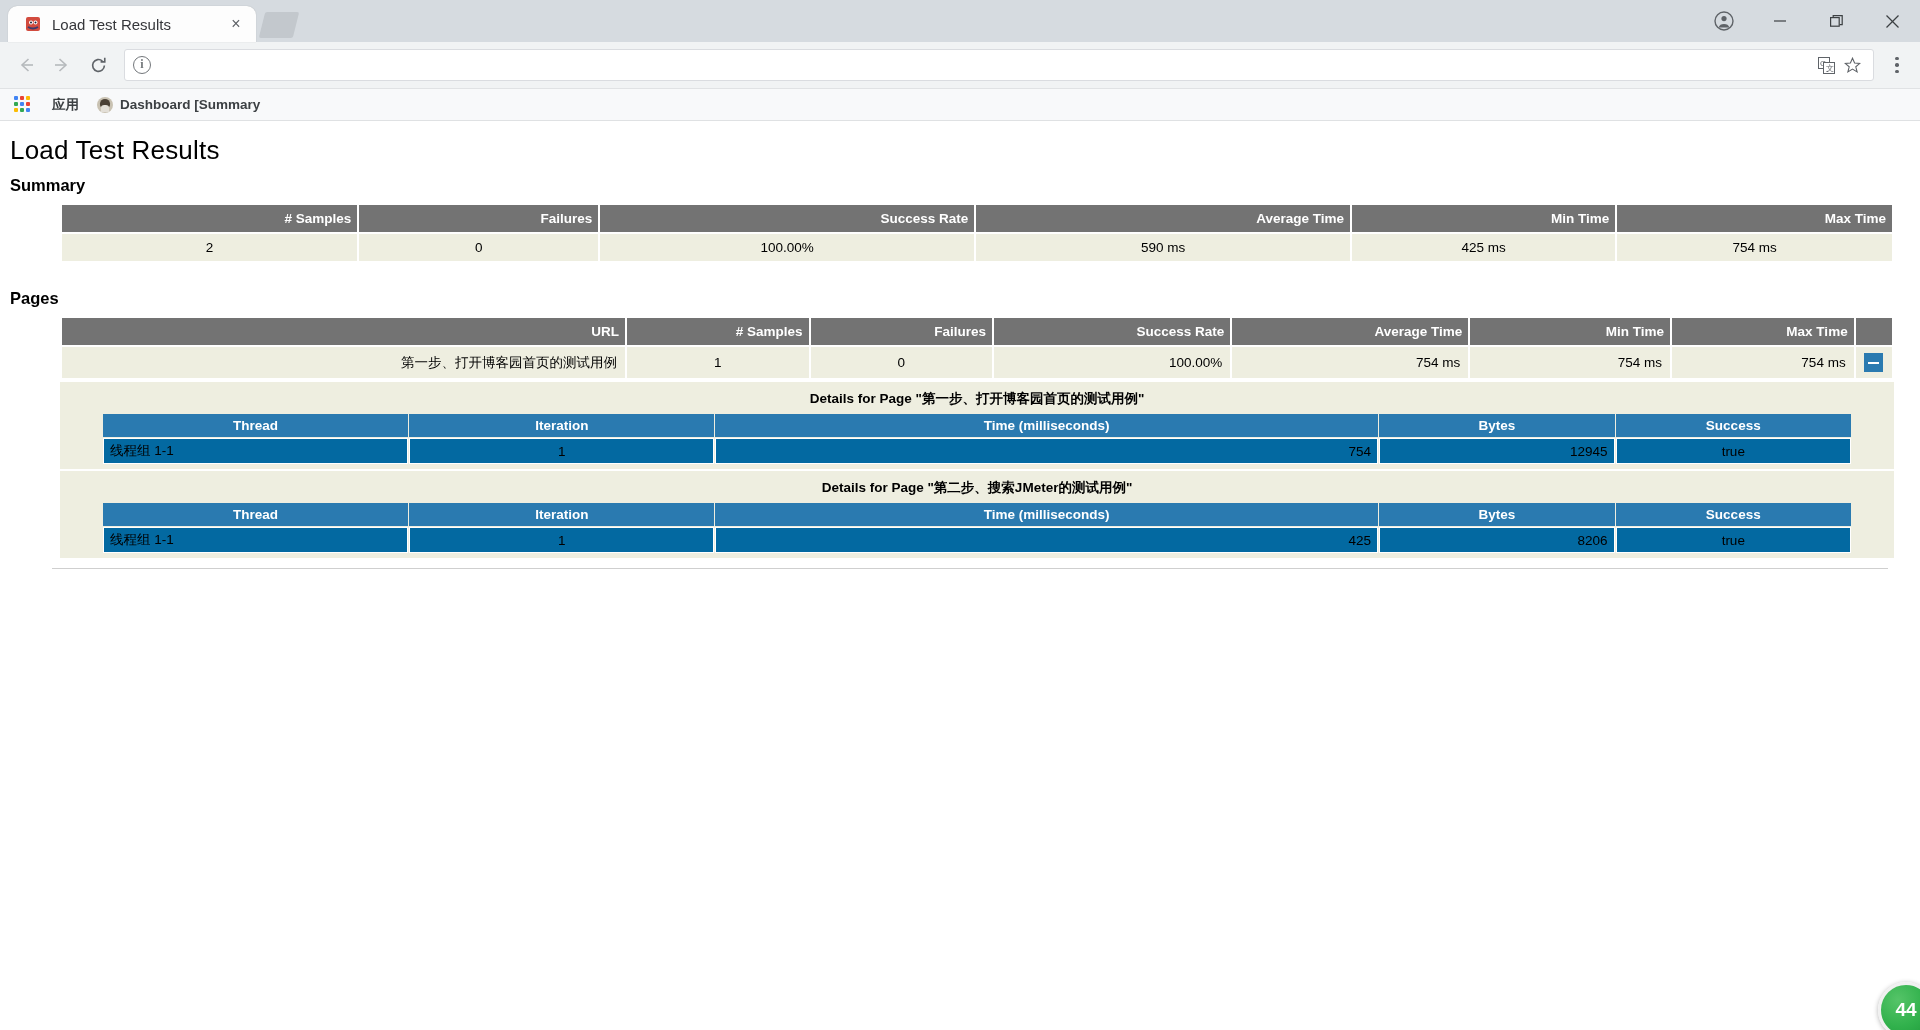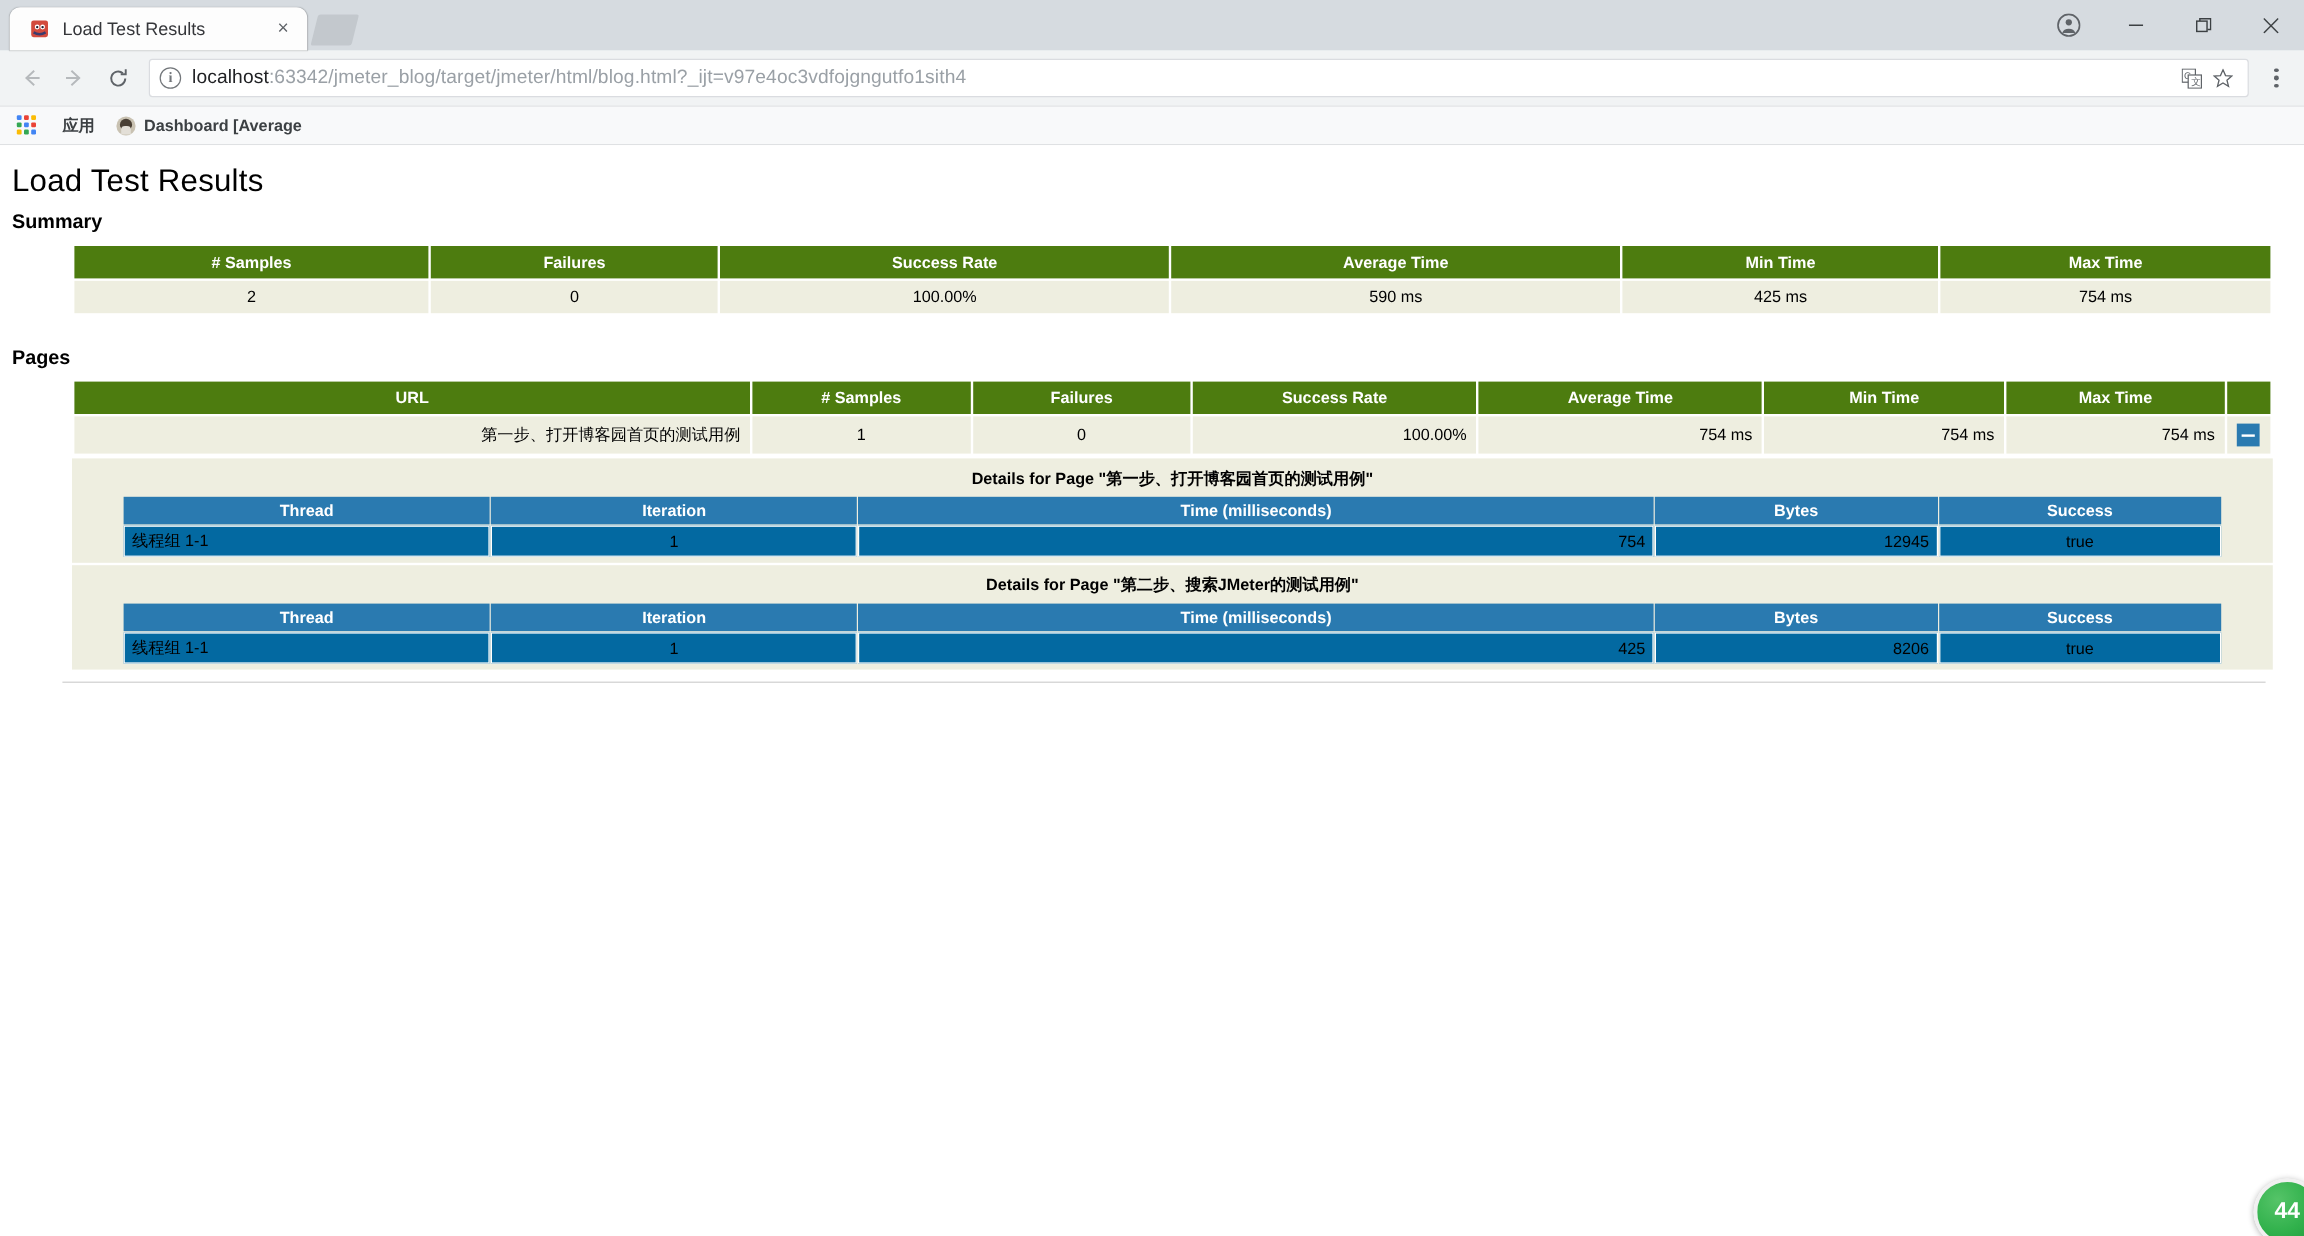--- a/index.html
+++ b/index.html
@@ -186,25 +186,25 @@
   }
 
   table.jm {
     border-collapse: separate;
     border-spacing: 2px;
     width: calc(100% - 60px);
     margin: 0 0 26px 50px;
     font-size: 13.5px;
   }
   table.jm th {
-    background: #4d7c0f;
+    background: #737373;
     color: #ffffff;
     font-weight: bold;
     padding: 6px 6px;
-    text-align: center;
+    text-align: right;
     font-size: 13.5px;
     white-space: nowrap;
   }
   table.jm td {
     background: #eeeee0;
     color: #000000;
     padding: 6px 8px;
     text-align: center;
   }
   table.jm td.num { text-align: right; }
@@ -349,21 +349,20 @@
     </div>
     <div class="navbtn active">
       <svg width="19" height="19" viewBox="0 0 20 20">
         <path d="M16.2 10 a6.2 6.2 0 1 1 -2.1 -4.7" fill="none" stroke="#5f6368" stroke-width="1.7"></path>
         <path d="M16.6 1.8 L16.6 6.2 L12.2 6.2" fill="none" stroke="#5f6368" stroke-width="1.7"></path>
       </svg>
     </div>
 
     <div class="omnibox">
       <span class="info-icon">i</span>
-      <span class="url"><span class="host">localhost</span><span>:63342/jmeter_blog/target/jmeter/html/blog.html?_ijt=v97e4oc3vdfojgngutfo1sith4</span></span>
       <span class="omni-icons">
         <span class="omni-icon">
           <svg width="17" height="17" viewBox="0 0 17 17">
             <rect x="0.5" y="0.5" width="11" height="11" fill="#fff" stroke="#5f6368" stroke-width="1"></rect>
             <text x="2" y="9" font-size="8" font-family="Liberation Sans, sans-serif" fill="#5f6368">G</text>
             <rect x="5.5" y="5.5" width="11" height="11" fill="#fff" stroke="#5f6368" stroke-width="1"></rect>
             <text x="8" y="14" font-size="8" font-family="Liberation Sans, sans-serif" fill="#5f6368">文</text>
           </svg>
         </span>
         <span class="omni-icon">
@@ -391,21 +390,21 @@
         <i style="background:#ea4335"></i>
       <i style="background:#fbbc05"></i>
         <i style="background:#34a853"></i>
         <i style="background:#4285f4"></i>
     </span>
     <span class="bm-item">
       <span class="bm-label">应用</span>
     </span>
     <span class="bm-item">
       <span class="jenkins-ico"></span>
-      <span class="bm-label">Dashboard [Average</span>
+      <span class="bm-label">Dashboard [Summary</span>
     </span>
   </div>
 
   <div class="page">
 
     <h1 class="report-title">Load Test Results</h1>
 
 
     <h2 class="section">Summary</h2>
     <table class="jm">

